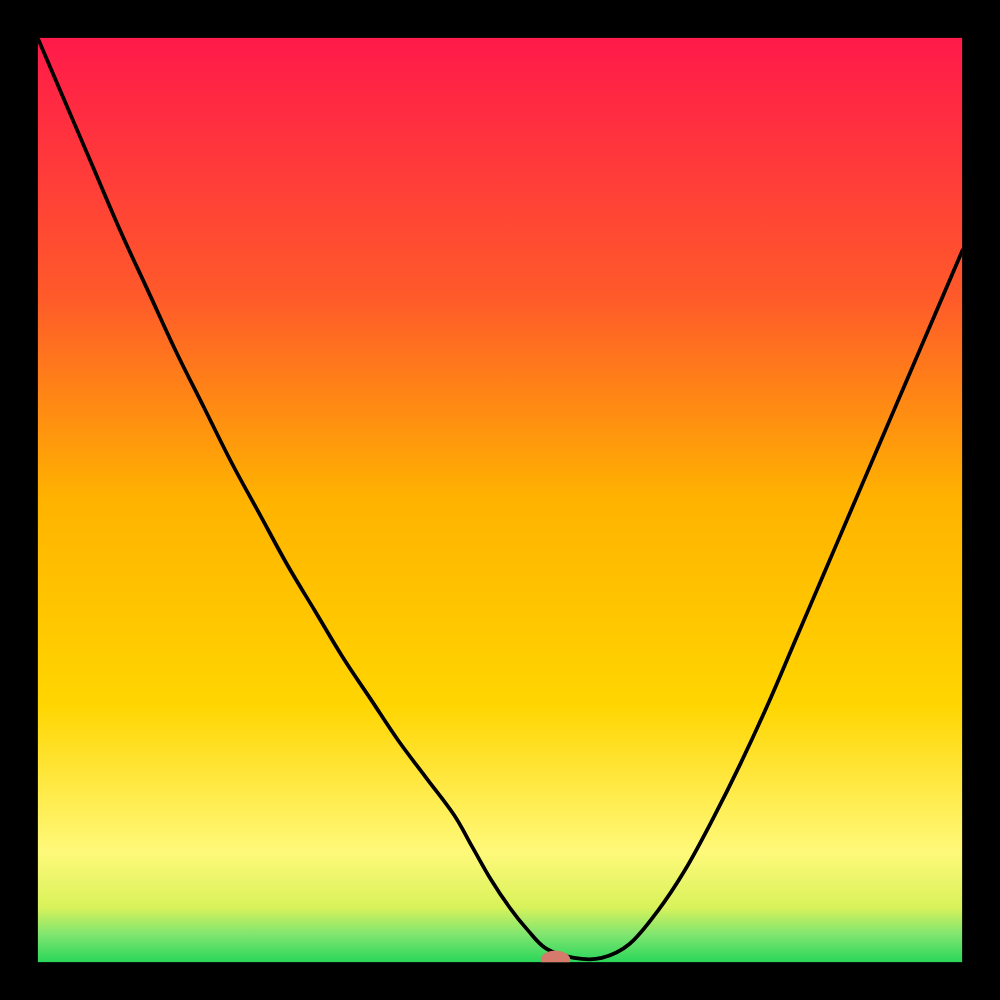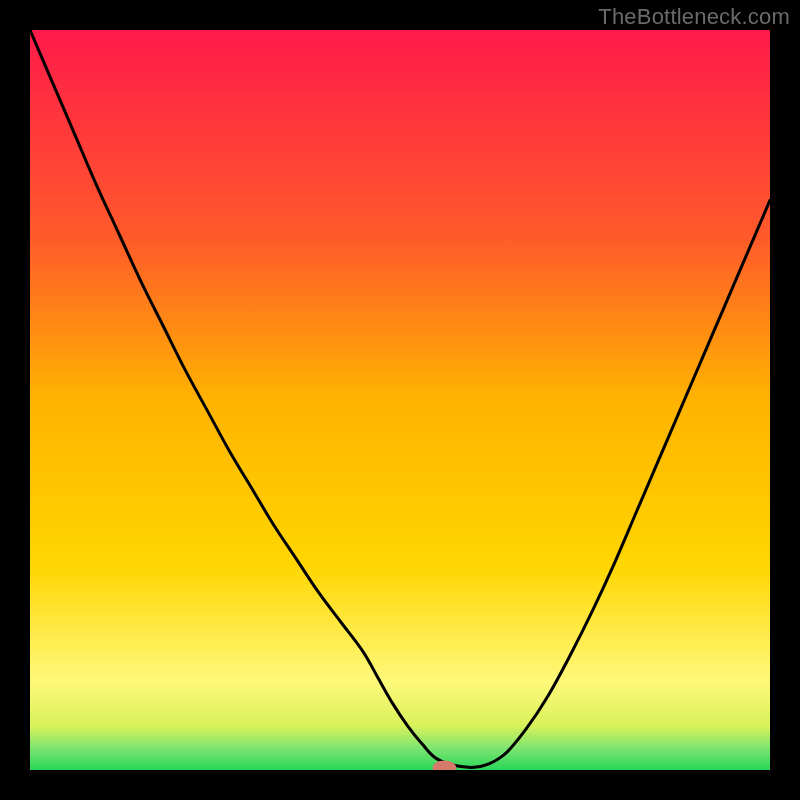--- a/index.html
+++ b/index.html
@@ -47,21 +47,20 @@
   }
   .bulb {
     
   }
 </style>
 </head>
 <body>
 
 <div class="frame">
 
-  <div class="watermark">TheBottleneck.com</div>
 
   <div class="plot-area">
     <svg id="chart-svg" width="740" height="740" viewBox="0 0 740 740">
       <defs>
         <linearGradient id="bgGrad" x1="0" y1="0" x2="0" y2="1">
           <stop id="g0" offset="0%" stop-color="#ff1a4a"></stop>
           <stop id="g1" offset="28%" stop-color="#ff5a2a"></stop>
           <stop id="g2" offset="50%" stop-color="#ffb300"></stop>
           <stop id="g3" offset="72%" stop-color="#ffd500"></stop>
           <stop id="g4" offset="88%" stop-color="#fff97a"></stop>

